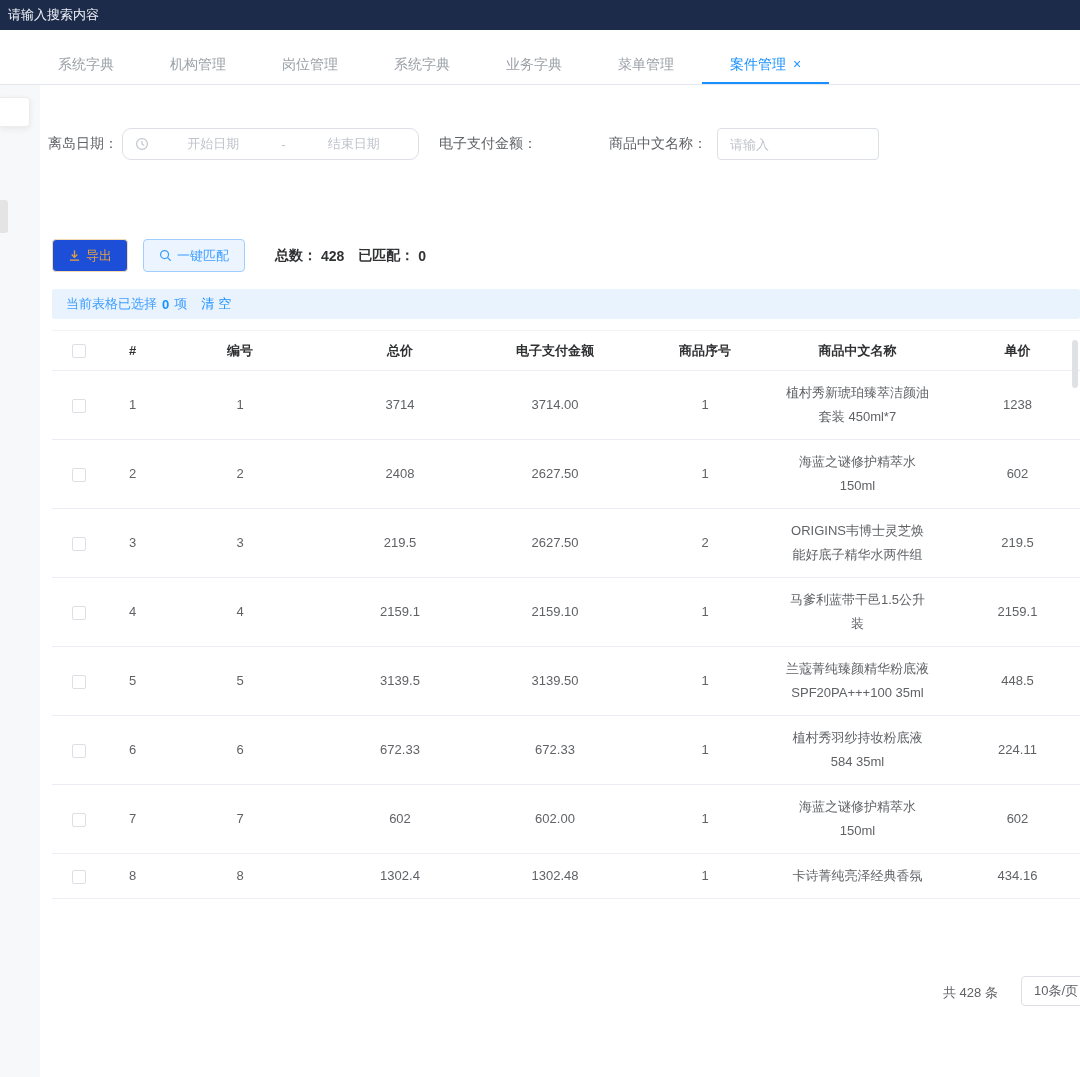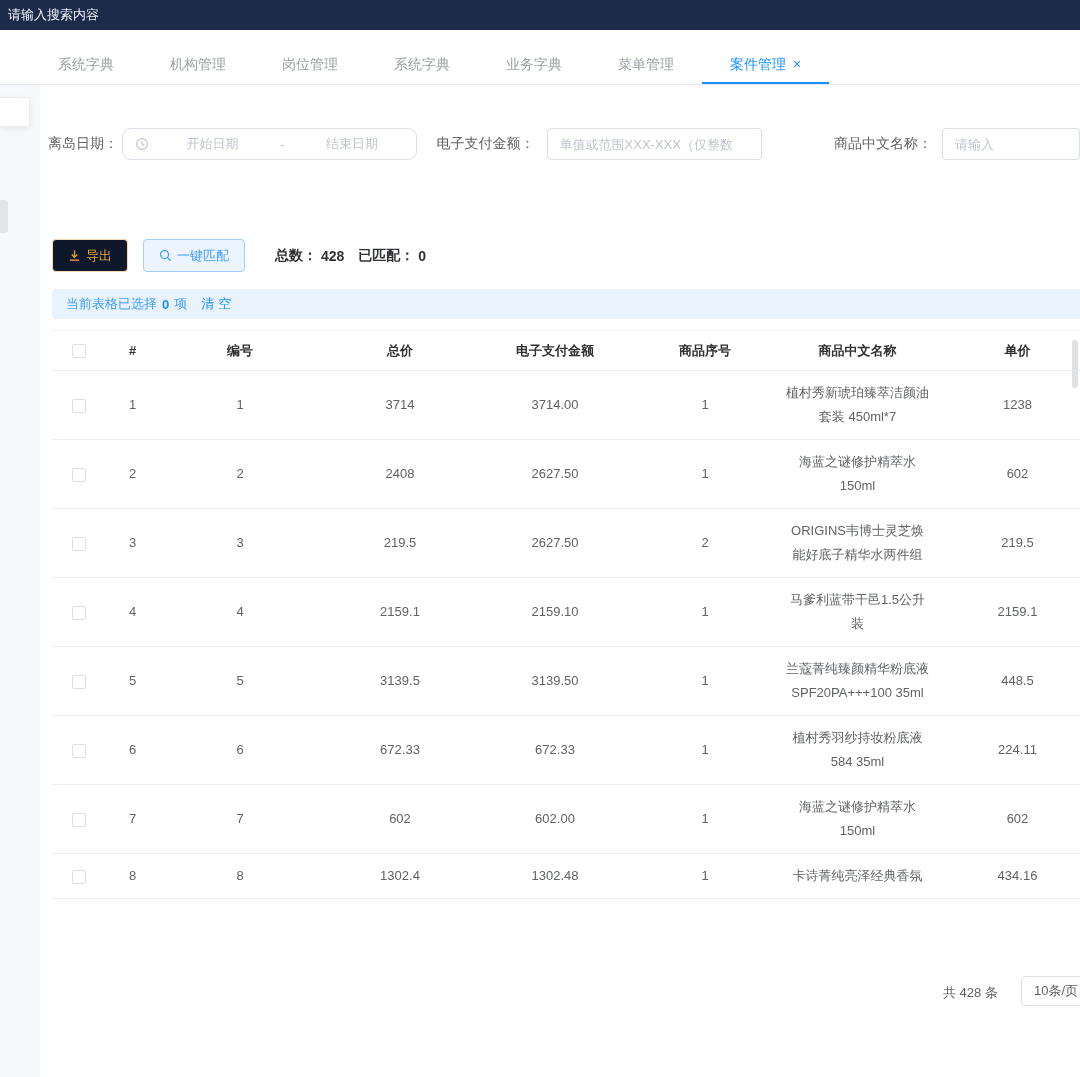--- a/index.html
+++ b/index.html
@@ -52,27 +52,27 @@
   .date-sep { color:#c0c4cc; font-size:13px; padding:0 4px; }
   .lbl-pay { margin-left:20px; }
   .text-input {
     height:32px; border:1px solid #dcdfe6; border-radius:4px; background:#fff;
     padding:0 12px; font-size:13px; color:#606266; outline:none;
     font-family:"Liberation Sans","DejaVu Sans",sans-serif;
   }
   .text-input::placeholder { color:#c0c4cc; }
   .input-pay { margin-left:12px; width:217px; }
   .lbl-name { margin-left:72px; }
-  .input-name { margin-left:10px; width:138px; }
+  .input-name { margin-left:10px; width:162px; }
 
   
   .toolbar { position:absolute; top:239px; left:52px; display:flex; align-items:center; }
   .btn { height:33px; border-radius:4px; font-size:13px; display:flex; align-items:center; padding:0 15px; cursor:pointer; white-space:nowrap; }
   .btn svg { margin-right:5px; }
-  .btn-export { background:#0f172a; border:1px solid #f5dab1; color:#e6a23c; }
+  .btn-export { background:#1d4ed8; border:1px solid #f5dab1; color:#e6a23c; }
   .btn-match  { background:#ecf5ff; border:1px solid #a0cfff; color:#409eff; margin-left:15px;text-align:right; }
   .stats { margin-left:30px; display:flex; align-items:center; font-size:14px; color:#303133; font-weight:600; }
   .stats .num { margin:0 14px 0 4px; }
 
   
   .selection-bar {
     position:absolute; top:289px; left:52px; right:0; height:30px;
     background:#e8f3fe; border-radius:3px; display:flex; align-items:center;
     padding-left:14px; font-size:13px; color:#409eff;
   }
@@ -130,21 +130,20 @@
       <svg width="14" height="14" viewBox="0 0 14 14" fill="none" stroke="#c0c4cc" stroke-width="1.2">
         <circle cx="7" cy="7" r="5.4"></circle>
         <path d="M7 4 L7 7 L9.3 8.4"></path>
       </svg>
     </span>
     <span class="date-ph">开始日期</span>
     <span class="date-sep">-</span>
     <span class="date-ph">结束日期</span>
   </div>
   <span class="f-label lbl-pay">电子支付金额：</span>
-  <input class="text-input input-pay" placeholder="单值或范围XXX-XXX（仅整数" style="">
   <span class="f-label lbl-name">商品中文名称：</span>
   <input class="text-input input-name" placeholder="请输入" style="">
 </div>
 
 <div class="toolbar">
   <div class="btn btn-export">
     <svg width="13" height="13" viewBox="0 0 14 14" fill="none" stroke="currentColor" stroke-width="1.4">
       <path d="M7 1.5 L7 8.5"></path>
         <path d="M4 6 L7 9 L10 6"></path>
         <path d="M2 12 L12 12"></path>

